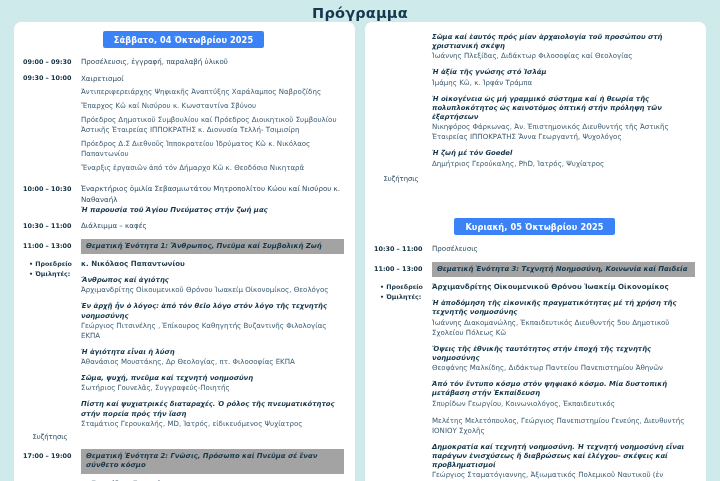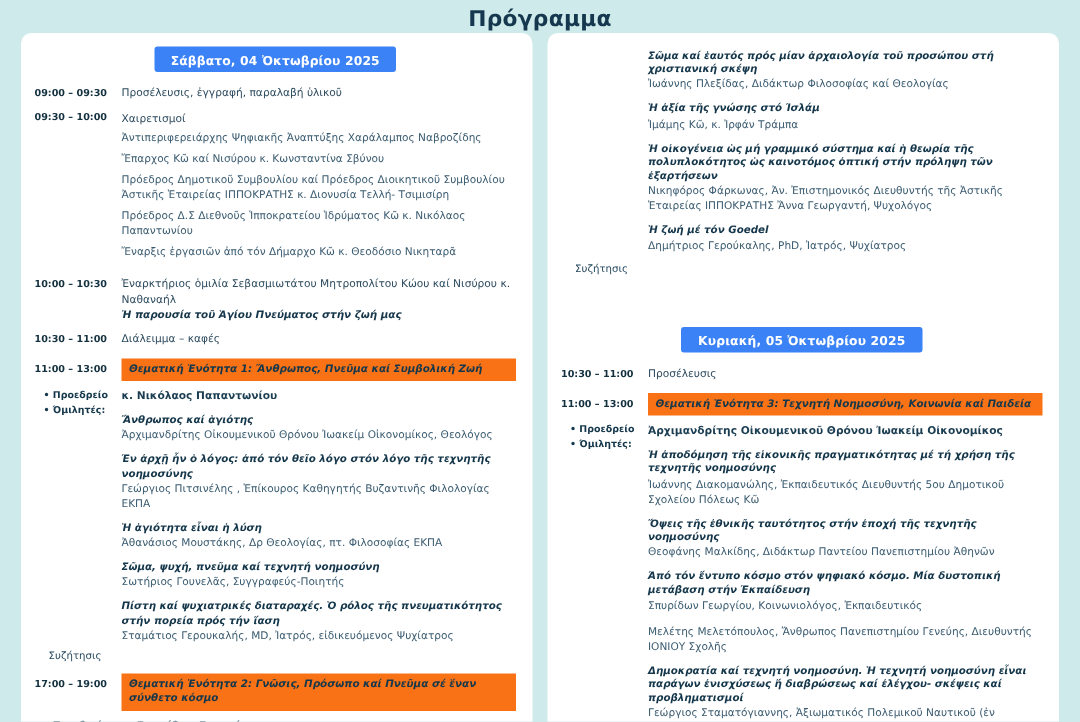--- a/index.html
+++ b/index.html
@@ -74,21 +74,21 @@
 
   .strongline {
     font-size: 6.9px;
     font-weight: bold;
     font-style: italic;
     color: #16364a;
     line-height: 1.38;
   }
 
   .session-bar {
-    background: #f97316;
+    background: #a3a3a3;
     color: #14374b;
     font-size: 6.9px;
     font-weight: bold;
     font-style: italic;
     padding: 3px 5px 3.5px 5px;
     line-height: 1.3;
   }
   .row.session { margin-top: 7px; margin-bottom: 5px; }
   .row.session .time { padding-top: 3px; }
 
@@ -319,21 +319,21 @@
           </div>
           <div class="talk">
             <div class="talk-title">Ὄψεις τῆς ἐθνικῆς ταυτότητος στήν ἐποχή τῆς τεχνητῆς νοημοσύνης</div>
             <div class="talk-speaker">Θεοφάνης Μαλκίδης, Διδάκτωρ Παντείου Πανεπιστημίου Ἀθηνῶν</div>
           </div>
           <div class="talk">
             <div class="talk-title">Ἀπό τόν ἔντυπο κόσμο στόν ψηφιακό κόσμο. Μία δυστοπική μετάβαση στήν Ἐκπαίδευση</div>
             <div class="talk-speaker">Σπυρίδων Γεωργίου, Κοινωνιολόγος, Ἐκπαιδευτικός</div>
           </div>
           <div class="talk">
-            <div class="talk-speaker">Μελέτης Μελετόπουλος, Ἄνθρωπος Πανεπιστημίου Γενεύης, Διευθυντής ΙΟΝΙΟΥ Σχολῆς</div>
+            <div class="talk-speaker">Μελέτης Μελετόπουλος, Γεώργιος Πανεπιστημίου Γενεύης, Διευθυντής ΙΟΝΙΟΥ Σχολῆς</div>
           </div>
           <div class="talk">
             <div class="talk-title">Δημοκρατία καί τεχνητή νοημοσύνη. Ἡ τεχνητή νοημοσύνη εἶναι παράγων ἐνισχύσεως ἤ διαβρώσεως καί ἐλέγχου- σκέψεις καί προβληματισμοί</div>
             <div class="talk-speaker">Γεώργιος Σταματόγιαννης, Ἀξιωματικός Πολεμικοῦ Ναυτικοῦ (ἐν ἀποστρατεία)</div>
           </div>
         </div>
       </div>
 
     </div>
 

